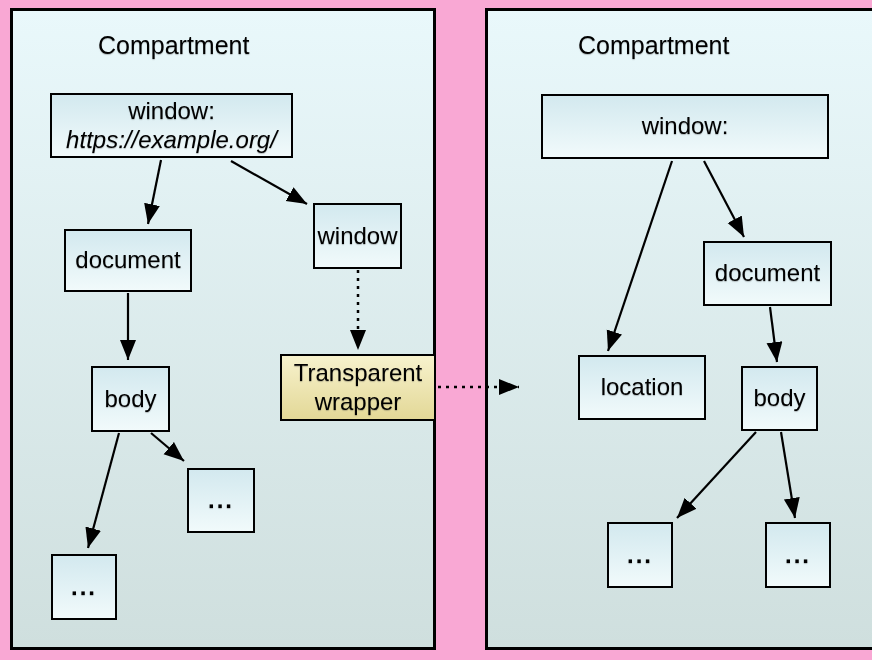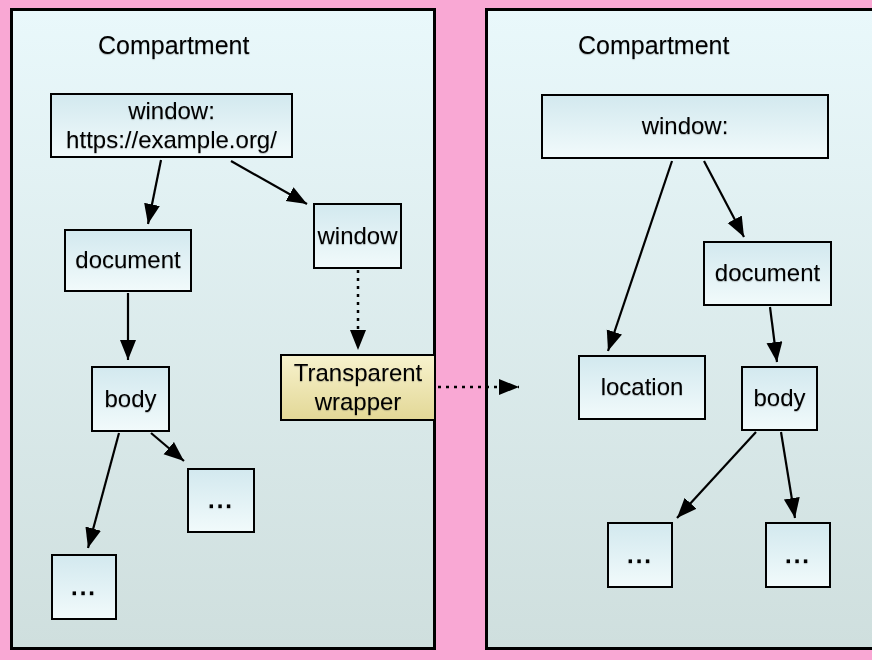--- a/index.html
+++ b/index.html
@@ -35,21 +35,21 @@
     justify-content: center;
     text-align: center;
     font-size: 24px;
     line-height: 1.2;
     text-shadow: 0 1px 1px rgba(50,50,50,0.3);
     z-index: 2;
   }
   .node.wrapper {
     background: linear-gradient(180deg, var(--wrapper-top, #f7f2cd) 0%, var(--wrapper-bottom, #e3d897) 100%);
   }
-  .node .url { }
+  .node .url { font-style: italic; }
   .node.dots-box { font-weight: bold; letter-spacing: 2px; }
   #edges {
     position: absolute;
     left: 0; top: 0;
     width: 886px; height: 660px;
     z-index: 3;
     pointer-events: none;
   }
   #edges line { stroke: var(--border, #000); stroke-width: 2.2; }
   #edges line.dashed { stroke-dasharray: 3 5; stroke-width: 2.5; }

